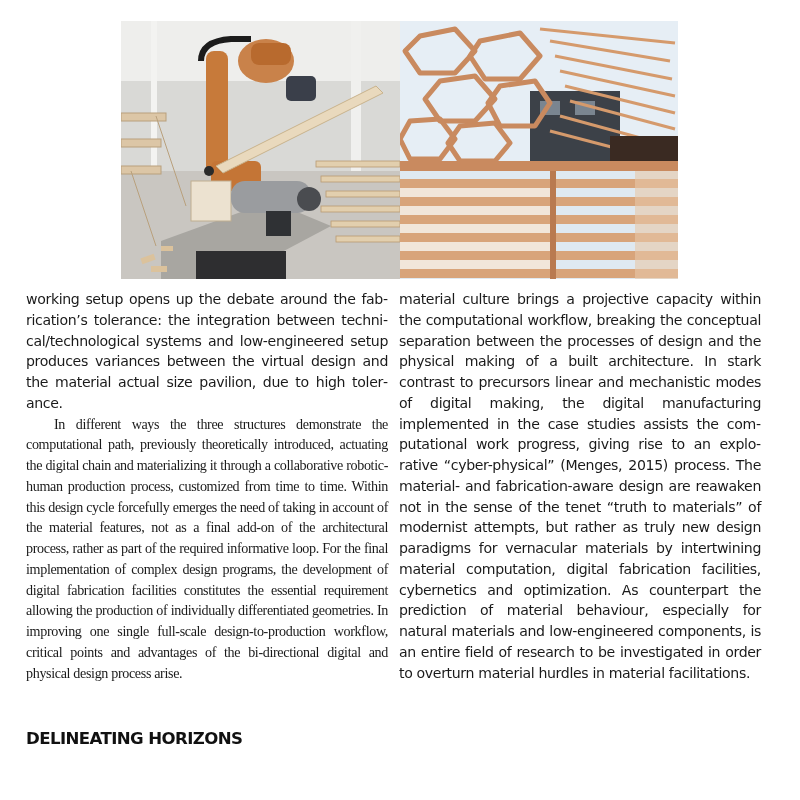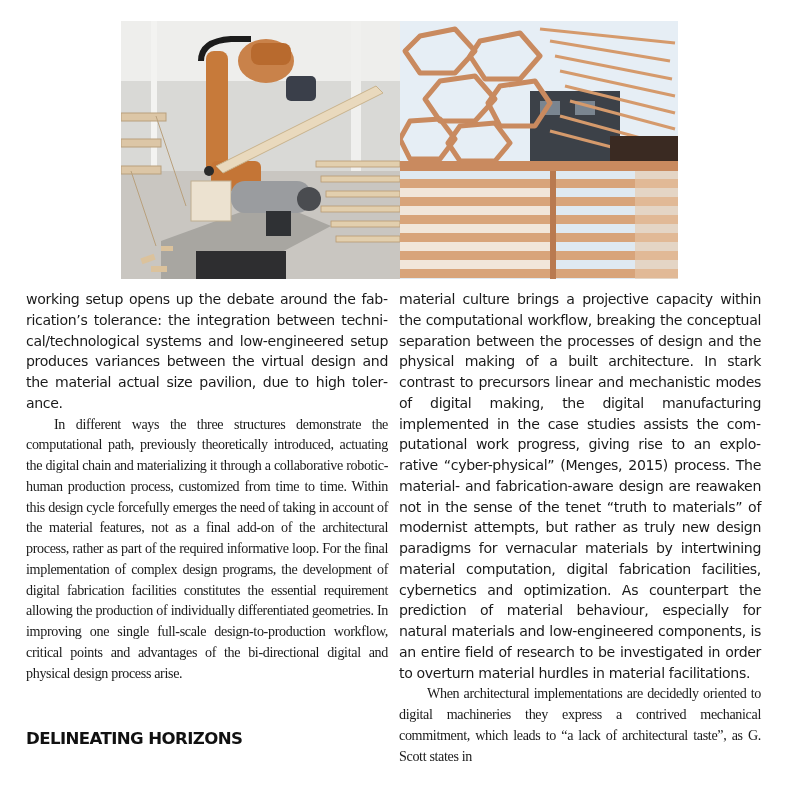--- a/index.html
+++ b/index.html
@@ -134,14 +134,13 @@
 
 <div class="col col-left">
   <p>working setup opens up the debate around the fab­rication’s tolerance: the integration between techni­cal/technological systems and low-engineered setup produces variances between the virtual design and the material actual size pavilion, due to high toler­ance.</p>
   <p class="indent">In different ways the three structures demon­strate the computational path, previously theoreti­cally introduced, actuating the digital chain and ma­terializing it through a collaborative robotic-human production process, customized from time to time. Within this design cycle forcefully emerges the need of taking in account of the material features, not as a final add-on of the architectural process, rather as part of the required informative loop. For the final im­plementation of complex design programs, the de­velopment of digital fabrication facilities constitutes the essential requirement allowing the production of individually differentiated geometries.  In improving one single full-scale design-to-production workflow, critical points and advantages of the bi-directional digital and physical design process arise.</p>
 </div>
 
 <h2 class="heading">DELINEATING HORIZONS</h2>
 
 <div class="col col-right">
   <p>material culture brings a projective capacity within the computational workflow, breaking the concep­tual separation between the processes of design and the physical making of a built architecture.  In stark contrast to precursors linear and mechanistic modes of digital making, the digital manufacturing implemented in the case studies assists the com­putational work progress, giving rise to an explo­rative “cyber-physical” (Menges, 2015) process.  The material- and fabrication-aware design are reawaken not in the sense of the tenet “truth to materials” of modernist attempts, but rather as truly new de­sign paradigms for vernacular materials by intertwin­ing material computation, digital fabrication facili­ties, cybernetics and optimization.  As counterpart the prediction of material behaviour, especially for natural materials and low-engineered components, is an entire field of research to be investigated in or­der to overturn material hurdles in material facilita­tions.</p>
-  <p class="indent">When architectural implementations are decid­edly oriented to digital machineries they express a contrived mechanical commitment, which leads to “a lack of architectural taste”, as G. Scott states in</p>
 </div>
 
 </body></html>

